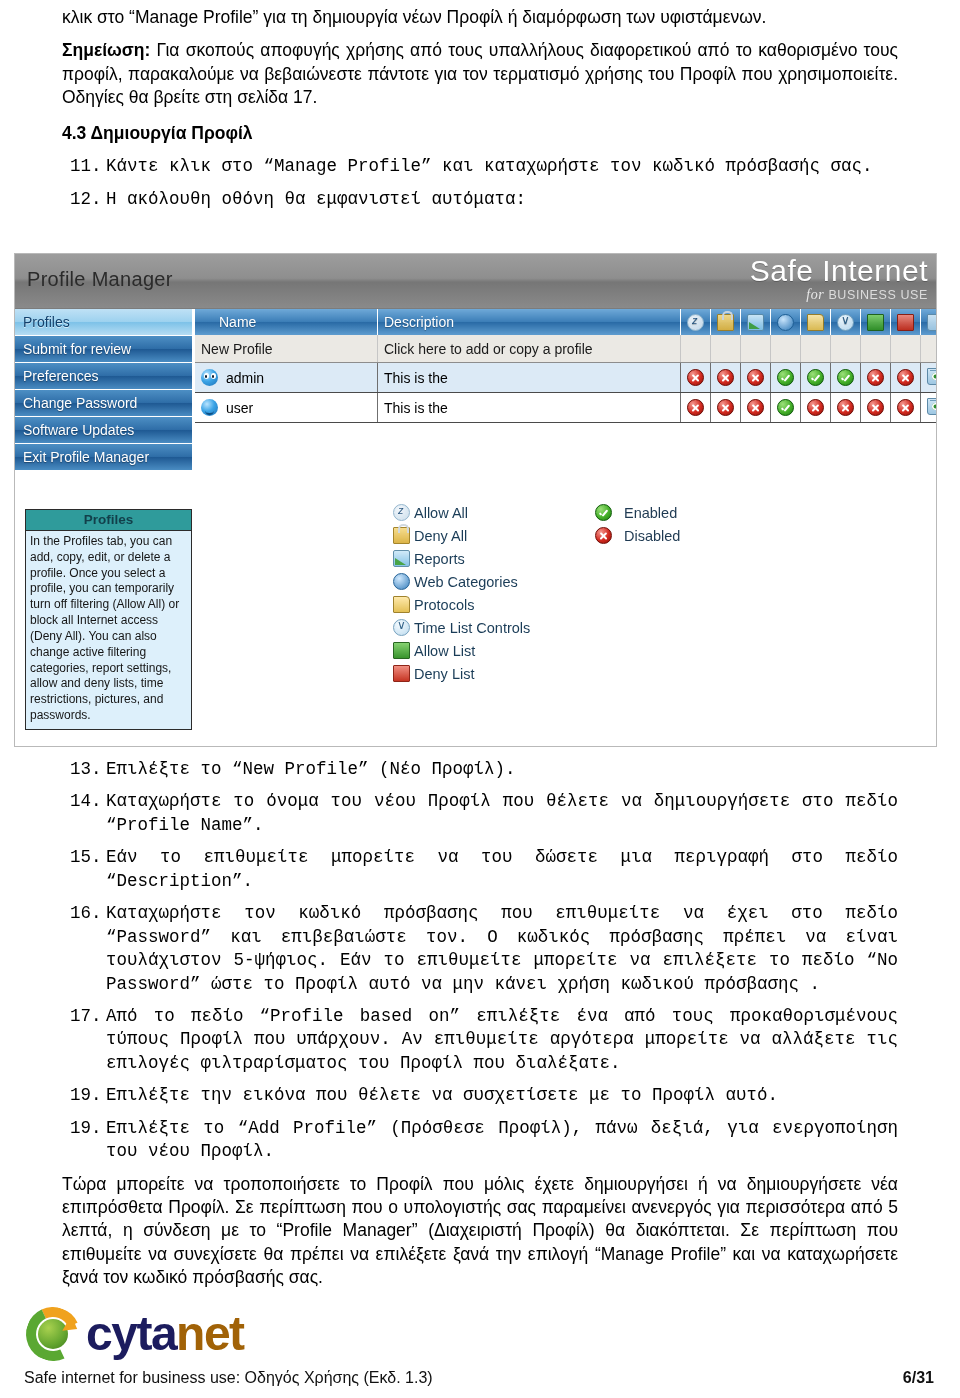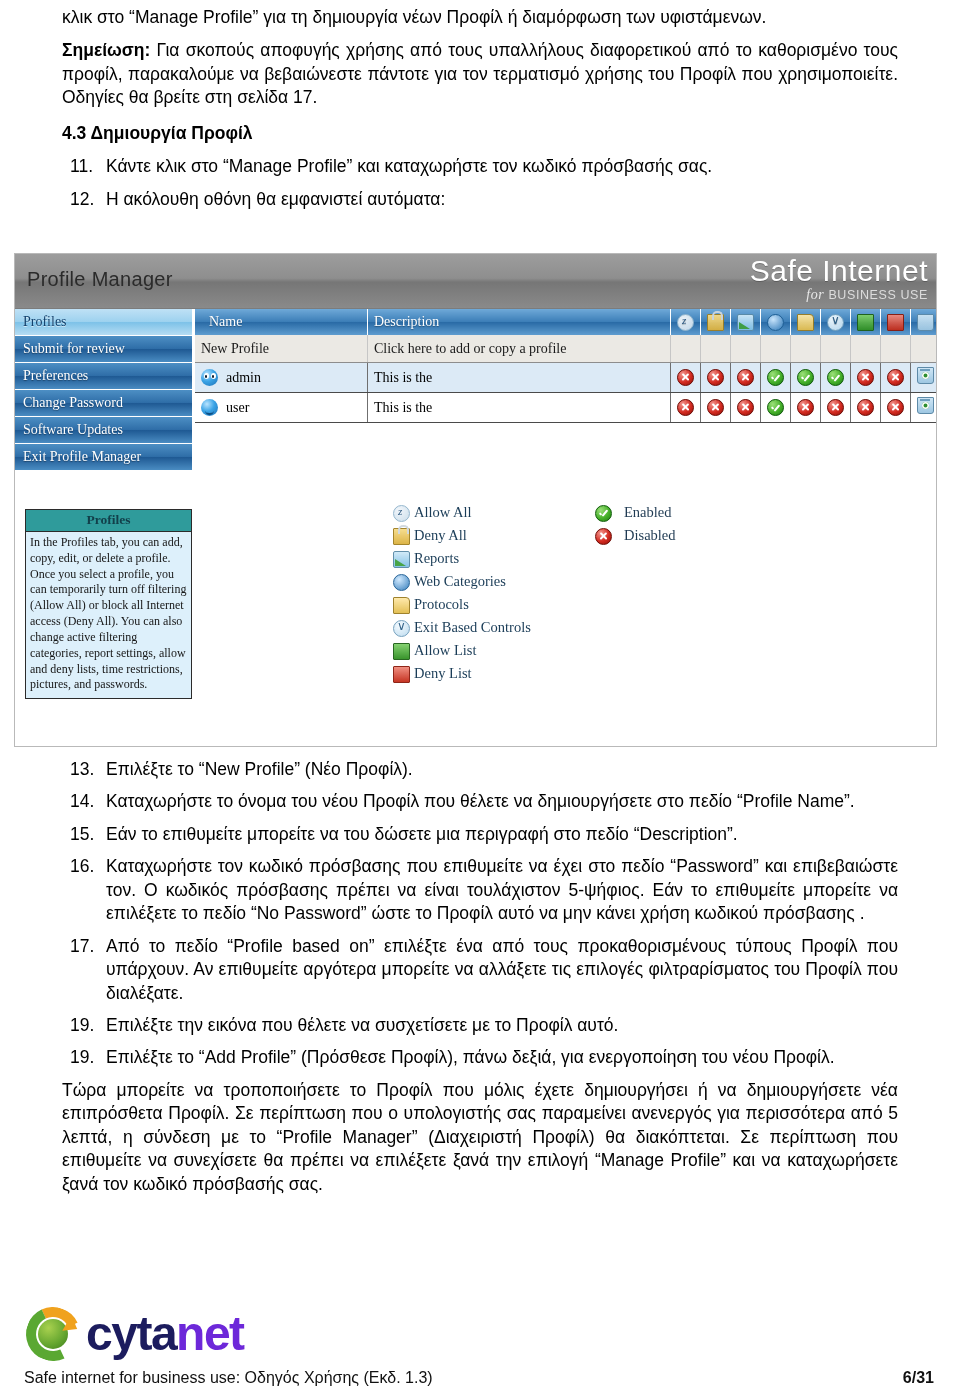--- a/index.html
+++ b/index.html
@@ -43,20 +43,21 @@
     margin: 12px 0 10px 0;
     font-size: 17.5px;
     font-weight: bold;
     line-height: 1.3;
   }
 
   ol.steps {
     margin: 0;
     padding: 0;
     list-style: none;
+    font-family: Liberation Mono, monospace;
   }
   ol.steps > li {
     position: relative;
     font-size: 17.5px;
     line-height: 1.34;
     margin-bottom: 10px;
     padding-left: 44px;
     text-align: justify;
   }
   ol.steps > li > .num {
@@ -122,21 +123,20 @@
     font-style: italic;
     font-family: "Liberation Serif", serif;
     font-size: 14px;
     color: #e8e8e8;
   }
 
   .shot-body {
     position: relative;
     height: 439px;
     background: #ffffff;
-    font-family: Liberation Serif, serif;
   }
 
   
   .navcol {
     position: absolute;
     left: 0;
     top: 0;
     width: 178px;
   }
   .nav-item {
@@ -202,21 +202,21 @@
   .hdr-row th {
     height: 26px;
     background: linear-gradient(to bottom, #6fa9d8 0%, #3d7fb8 48%, #2a6ba6 52%, #5e9ccf 100%);
     color: #ffffff;
     font-weight: normal;
     text-align: left;
     font-size: 14px;
     text-shadow: 0 1px 1px rgba(0,0,0,0.3);
     border-right: 1px solid #ffffff;
   }
-  .hdr-row th.c-name { padding-left: 14px; width: 158px; }
+  .hdr-row th.c-name { padding-left: 24px; width: 158px; }
   .hdr-row th.c-desc { padding-left: 6px; width: 296px; }
   .hdr-row th.c-ico { width: 29px; text-align: center; }
   .hdr-row th.c-pad { border-right: none; }
 
   .row-new td {
     height: 27px;
     background: #ebe9e4;
     border-bottom: 1px solid #8d8d8d;
     border-right: 1px solid #c6c6c6;
     color: #1a1a1a;
@@ -420,21 +420,21 @@
     border-left: 12px solid #f0a21e;
     transform: rotate(30deg);
   }
   .wordmark {
     font-size: 48px;
     font-weight: bold;
     letter-spacing: -1.5px;
     line-height: 1;
   }
   .wordmark .cyta { color: #1c1c5e; }
-  .wordmark .net { color: #6d28d9; }
+  .wordmark .net { color: #a16207; }
 
   .footrule {
     position: absolute;
     left: 22px; right: 22px;
     top: 1364px;
     height: 0;
     border-top: 0px solid transparent;
   }
   .footer-text {
     position: absolute;
@@ -596,21 +596,21 @@
         <div class="lg-row">
           <span class="lg-ico"><span class="mini m-web"></span></span>
           <span class="lg-label">Web Categories</span>
         </div>
         <div class="lg-row">
           <span class="lg-ico"><span class="mini m-prot"></span></span>
           <span class="lg-label">Protocols</span>
         </div>
         <div class="lg-row">
           <span class="lg-ico"><span class="mini m-time"></span></span>
-          <span class="lg-label">Exit Based Controls</span>
+          <span class="lg-label">Time List Controls</span>
         </div>
         <div class="lg-row">
           <span class="lg-ico"><span class="mini m-allist"></span></span>
           <span class="lg-label">Allow List</span>
         </div>
         <div class="lg-row">
           <span class="lg-ico"><span class="mini m-denylist"></span></span>
           <span class="lg-label">Deny List</span>
         </div>
       </div>

